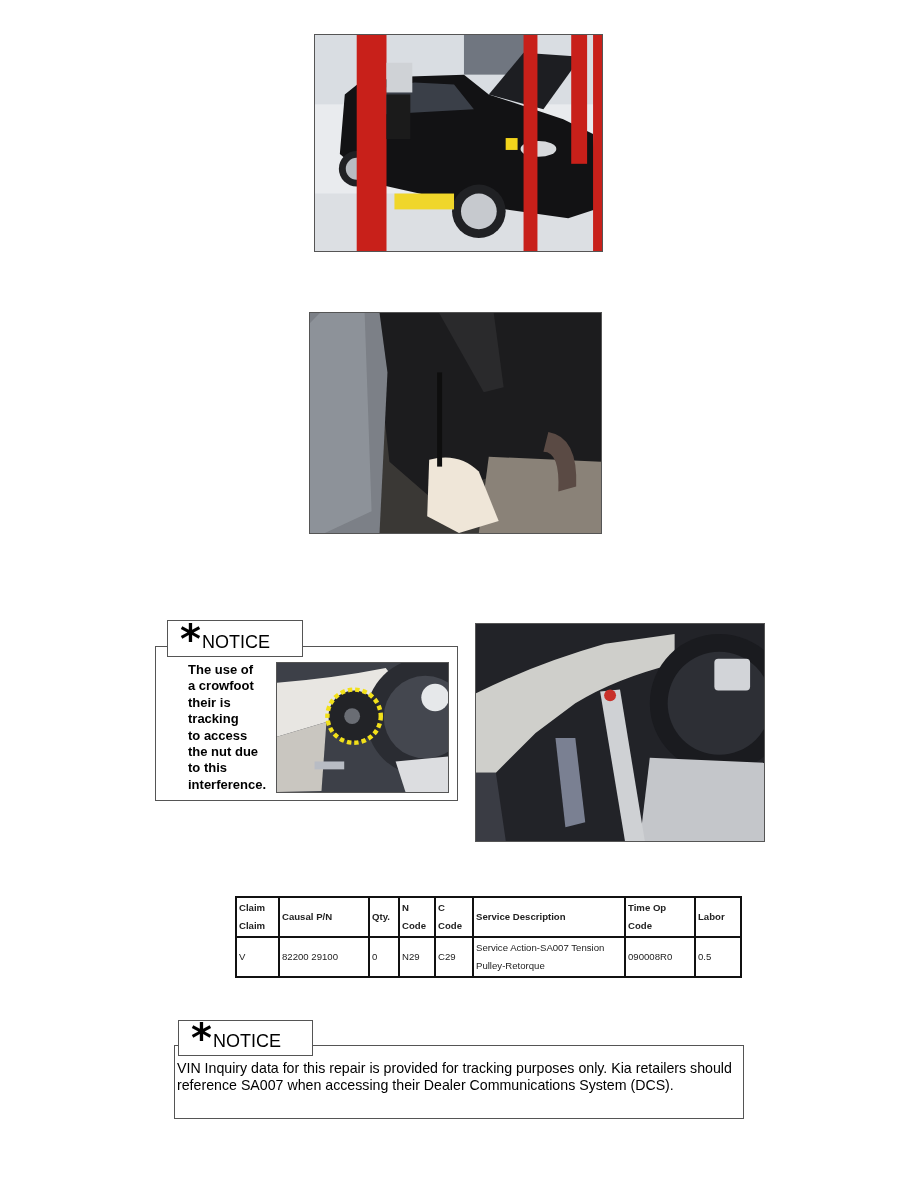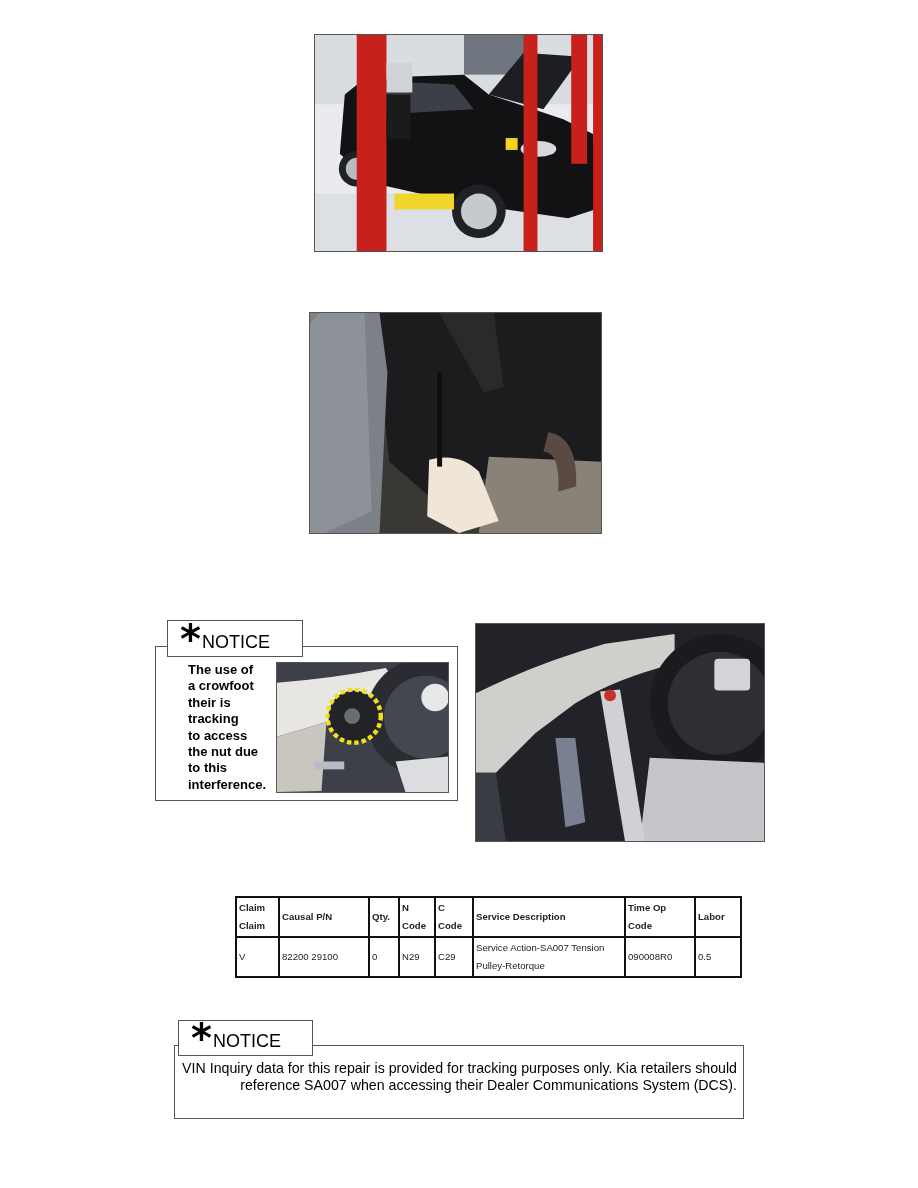--- a/index.html
+++ b/index.html
@@ -7,21 +7,21 @@
   .photo { position:absolute; border:1px solid #555; overflow:hidden; box-sizing:border-box; }
   .photo svg { display:block; width:100%; height:100%; }
 
   .notice-box { position:absolute; border:1px solid #555; background:#fff; box-sizing:border-box; }
   .notice-tab { position:absolute; border:1px solid #555; background:#fff; box-sizing:border-box; display:flex; align-items:flex-end; padding-left:12px; padding-bottom:3px; }
   .notice-tab .star { font-family:"DejaVu Sans", sans-serif; font-weight:bold; font-size:40px; line-height:28px; height:28px; margin-right:1px; }
   .notice-tab .word { font-family:"Liberation Sans", sans-serif; font-size:18px; line-height:21px; }
 
   .n1-text { position:absolute; left:168px; top:662px; width:108px; font-weight:bold; font-size:13px; line-height:16.4px;margin-left:20px; }
   .n1-text div { white-space:nowrap; }
-  .n2-text { position:absolute; left:177px; top:1060px; width:560px; font-size:14.2px; line-height:17px;text-align:right; }
+  .n2-text { position:absolute; left:177px; top:1060px; width:560px; font-size:14.2px; line-height:17px; }
 
   table.claims { position:absolute; left:235px; top:896px; border-collapse:collapse; border:2px solid #111; font-size:9.6px; color:#222; }
   table.claims th, table.claims td { border:2px solid #111; text-align:left; vertical-align:middle; padding:0 2px; line-height:18px; }
   table.claims th { font-weight:bold; height:38px; }
   table.claims td { height:38px; }
 </style>
 </head>
 <body>
 
 <div class="photo" style="left:314px; top:34px; width:289px; height:218px;">

